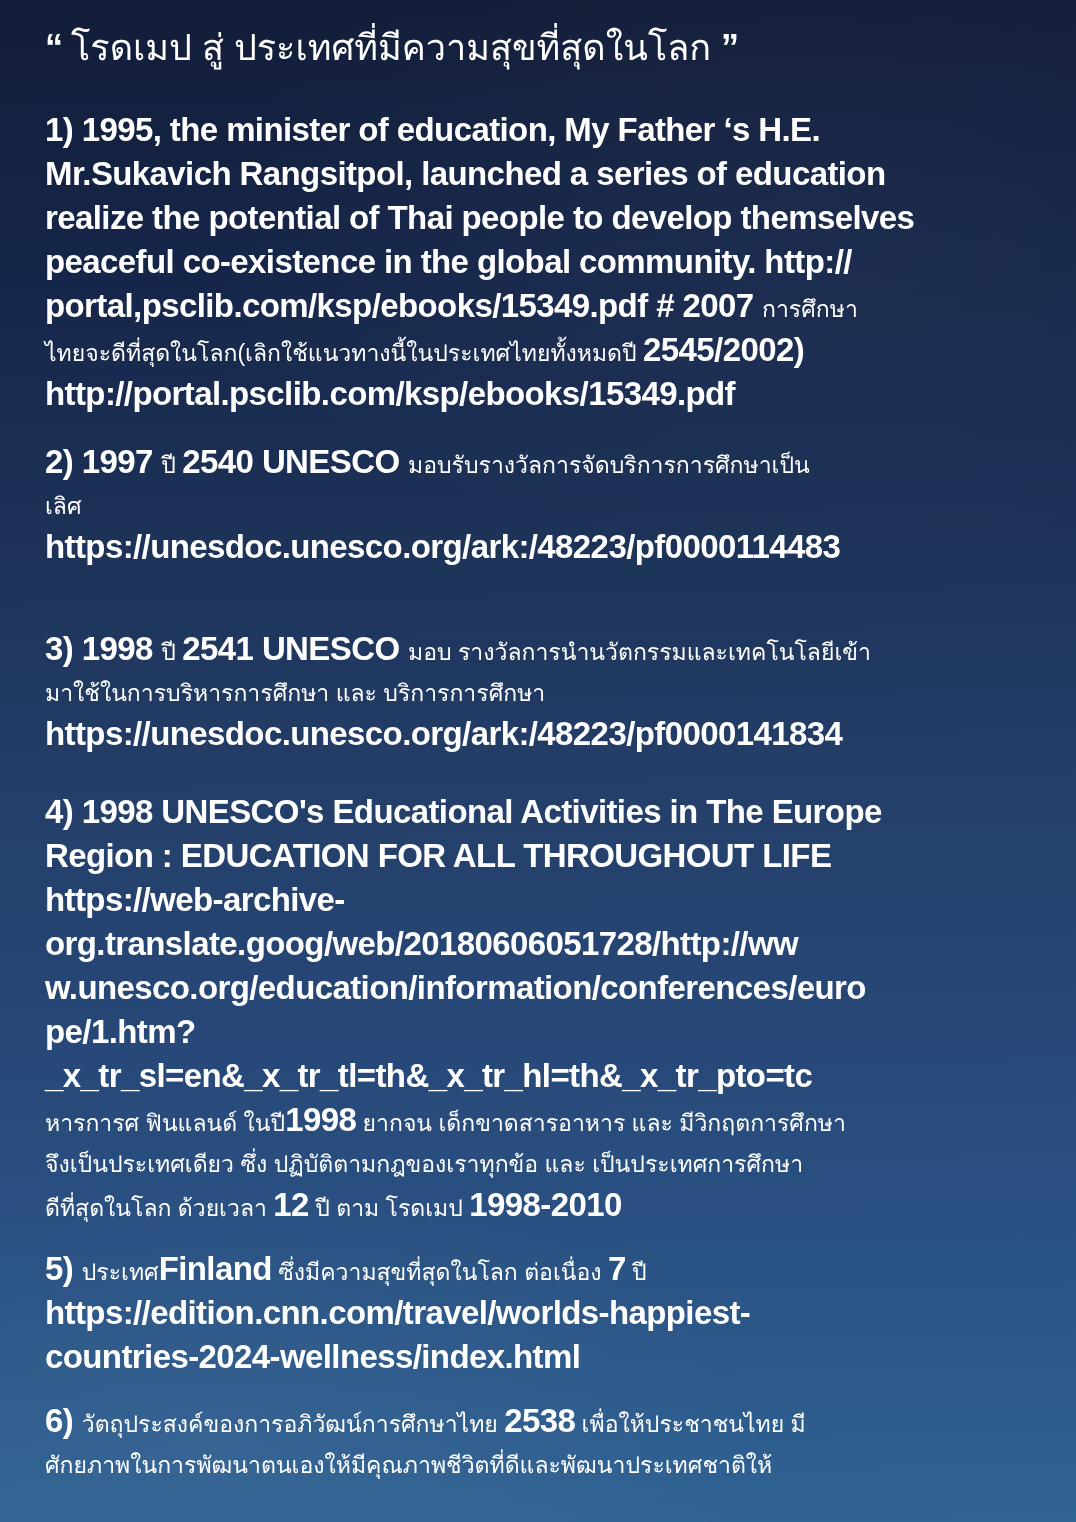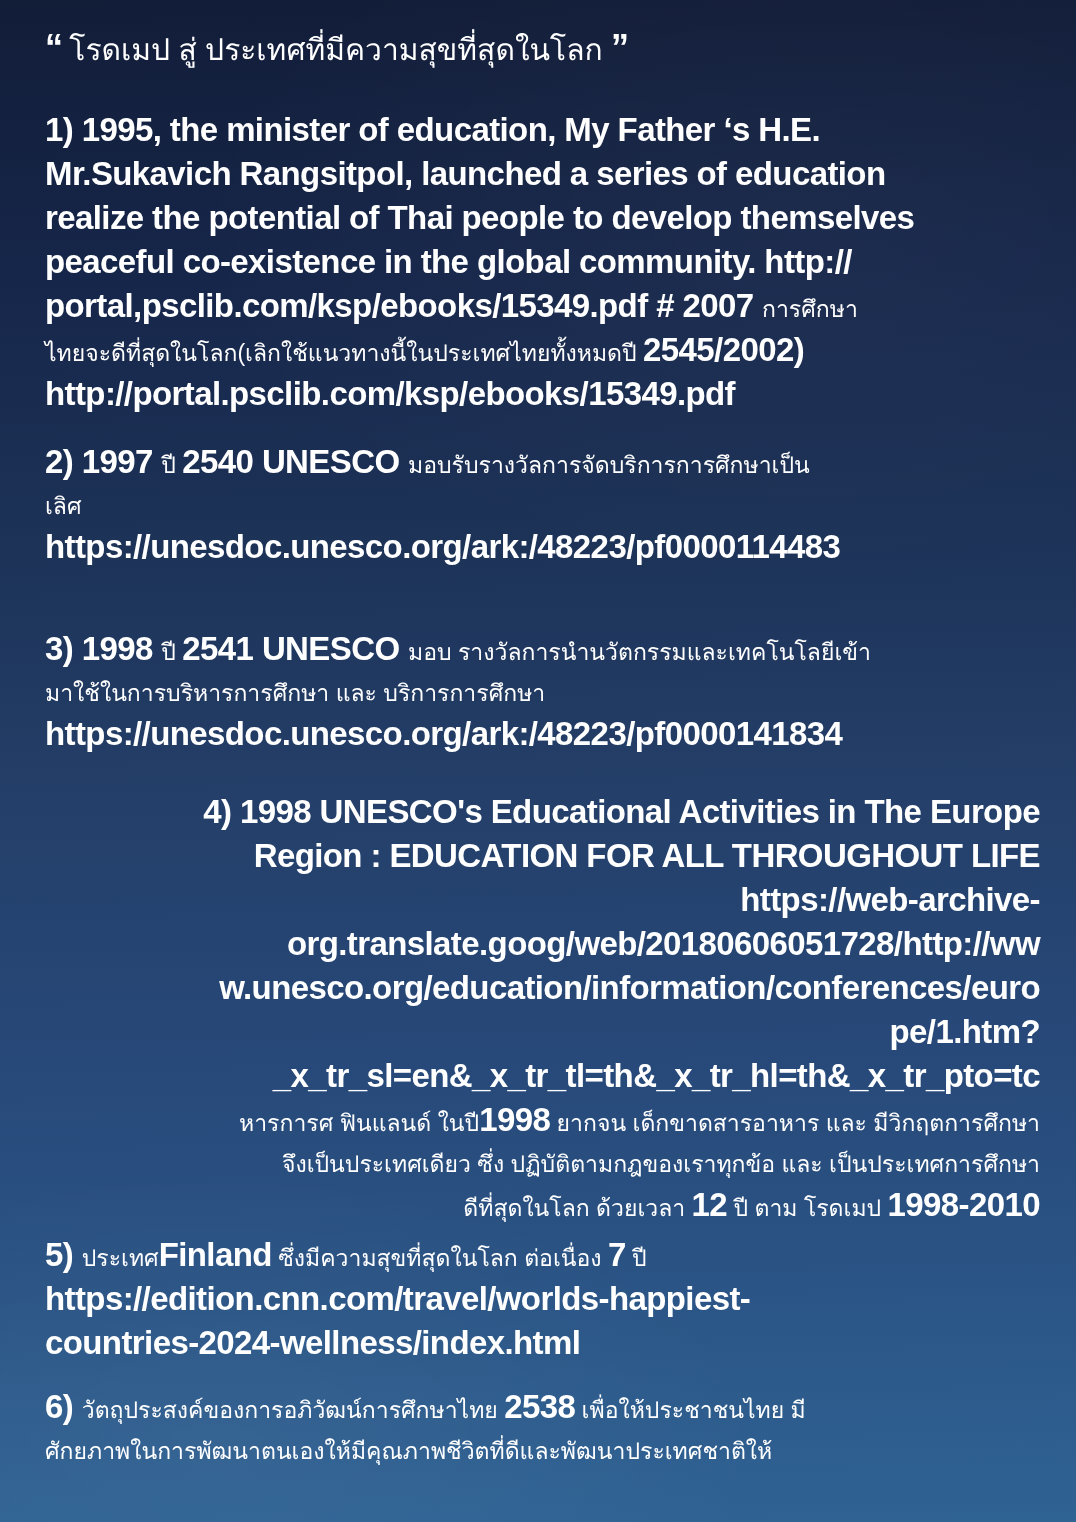--- a/index.html
+++ b/index.html
@@ -32,28 +32,28 @@
     line-height: 44px;
     white-space: nowrap;
   }
   .quote-mark {
     font-weight: 700;
     font-size: 36px;
     letter-spacing: -2px;
   }
   .title-text {
     font-weight: 400;
-    font-size: 30px;
+    font-size: 36px;
   }
   .section {
     margin-top: 24px;
   }
   .section[data-name="section-3"] { margin-top: 58px; }
-  .section[data-name="section-4"] { margin-top: 34px; text-align: right; }
-  .section[data-name="section-5"] { margin-top: 6px; }
+  .section[data-name="section-4"] { margin-top: 34px; }
+  .section[data-name="section-5"] { margin-top: 20px; }
   .section[data-name="section-6"] { margin-top: 20px; }
   .line {
     line-height: 38px;
     white-space: nowrap;
   }
   .run.bold, .run.url {
     font-weight: 700;
     font-size: 33px;
     letter-spacing: -0.6px;
   }

